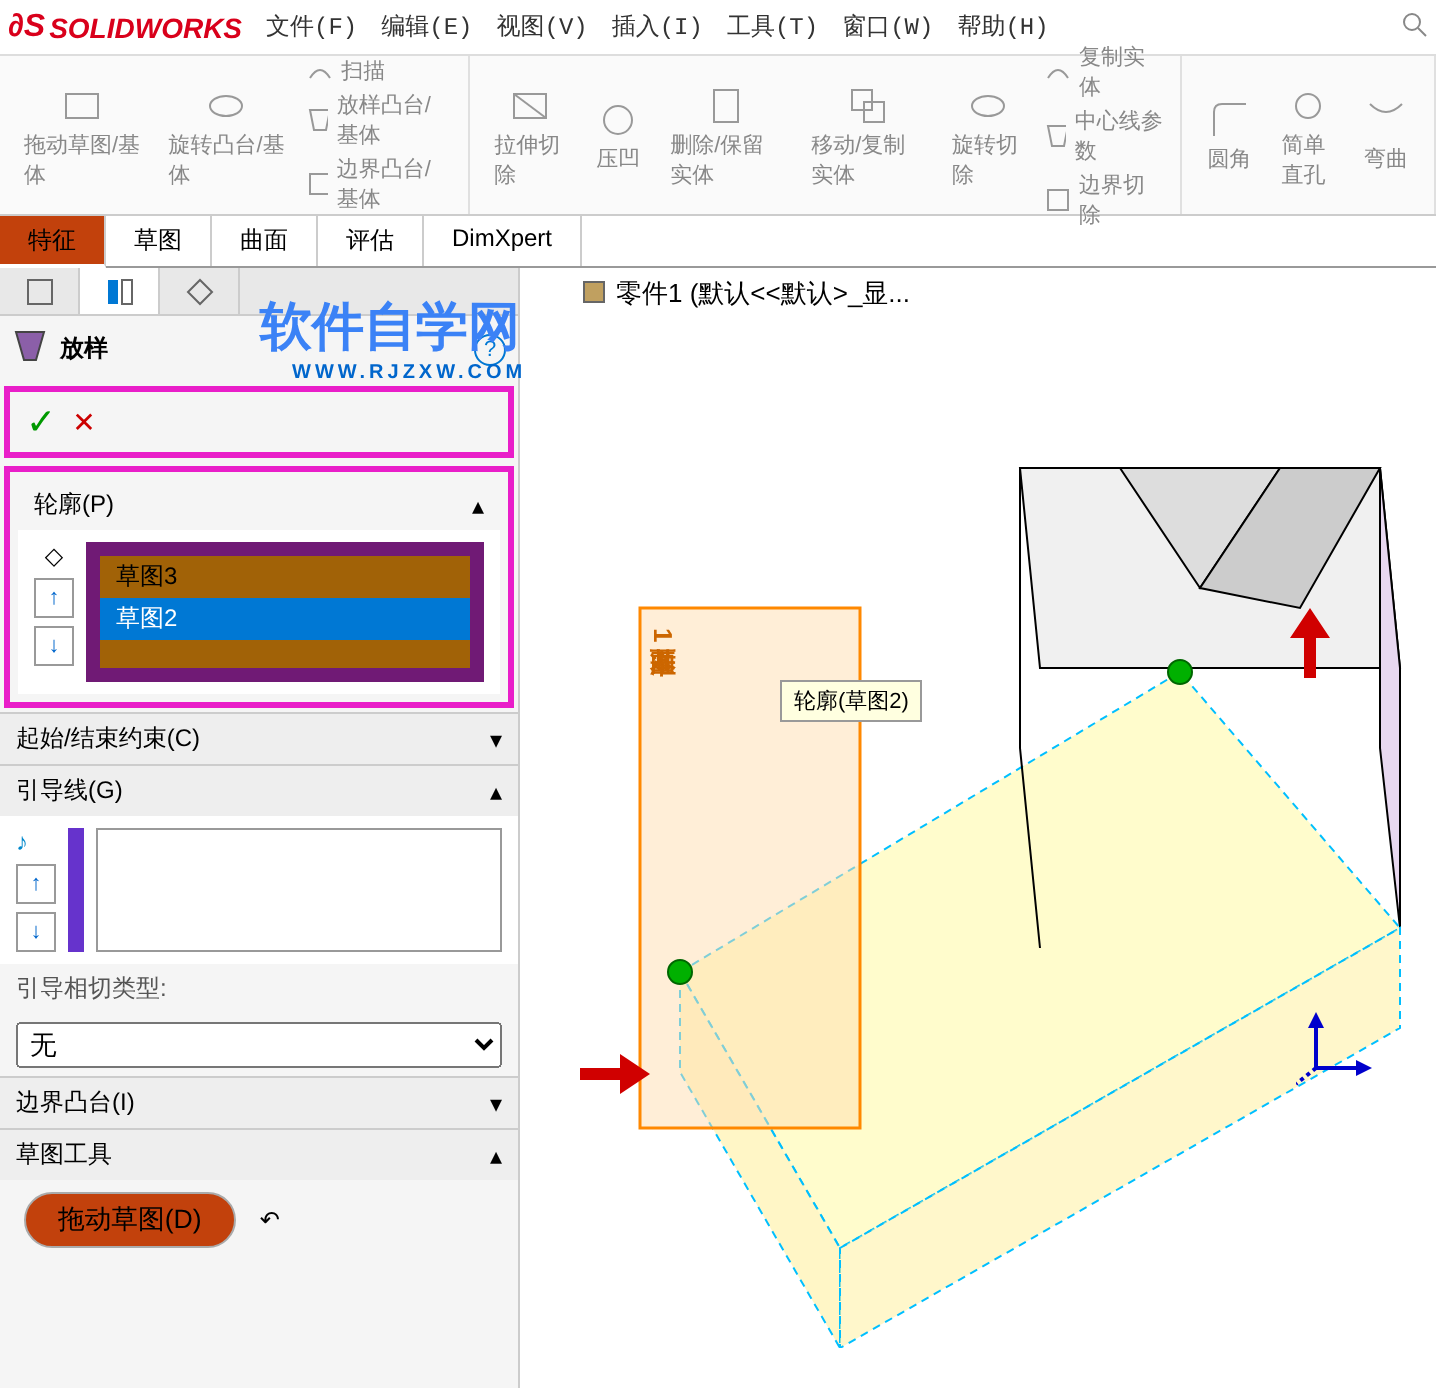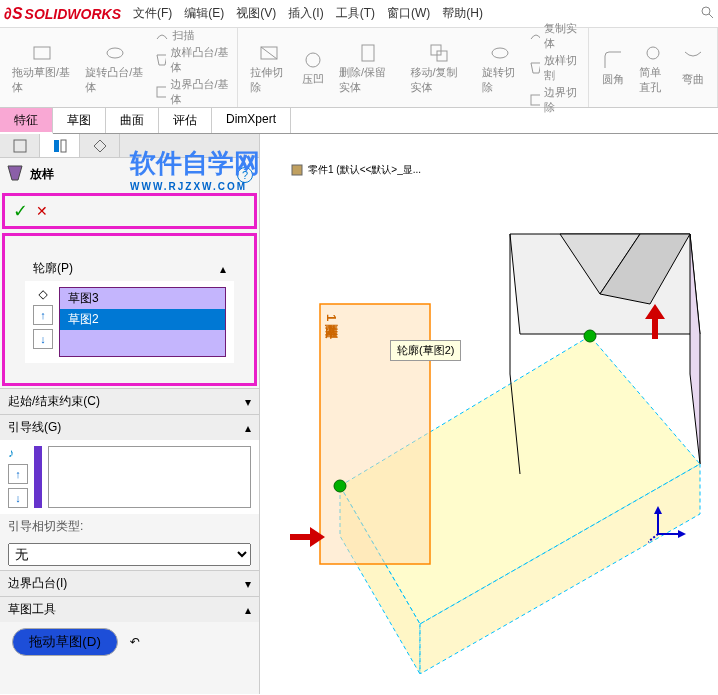--- a/index.html
+++ b/index.html
@@ -1,67 +1,67 @@
 <!DOCTYPE html>
 <html><head>
 <meta charset="utf-8">
 <style>
 * { box-sizing: border-box; margin: 0; padding: 0; font-family: "Microsoft YaHei", sans-serif; }
 body { width: 718px; height: 695px; background: #fff; overflow: hidden; font-size: 12px; position: relative; }
 .menubar { height: 28px; display: flex; align-items: center; border-bottom: 1px solid #ddd; padding: 0 4px; gap: 12px; }
 .logo { color: #d9001b; font-weight: bold; font-size: 14px; font-style: italic; display: flex; align-items: center; gap: 2px; }
 .logo-icon { color: #d9001b; font-size: 16px; }
-.menu-item { color: #333; cursor: pointer; }
+.menu-item { color: #333; cursor: pointer; font-family: Liberation Mono, monospace; }
 .ribbon { height: 80px; display: flex; border-bottom: 1px solid #ccc; background: #fafafa; }
 .ribbon-group { display: flex; align-items: center; padding: 4px 8px; border-right: 1px solid #e0e0e0; gap: 6px; }
 .ribbon-btn { display: flex; flex-direction: column; align-items: center; font-size: 11px; color: #888; cursor: pointer; padding: 2px 4px; }
 .ribbon-btn svg { width: 24px; height: 24px; }
 .ribbon-small { display: flex; flex-direction: column; gap: 2px; }
 .ribbon-small-item { display: flex; align-items: center; gap: 4px; font-size: 11px; color: #888; cursor: pointer; }
 .ribbon-small-item svg { width: 14px; height: 14px; }
 .tabs { height: 26px; display: flex; border-bottom: 1px solid #999; }
 .tab { padding: 4px 14px; border-right: 1px solid #ccc; cursor: pointer; }
-.tab.active { background: #f9a8d4; border-bottom: 2px solid #fff; margin-bottom: -1px; }
+.tab.active { background: #c2410c; border-bottom: 2px solid #fff; margin-bottom: -1px; }
 .toolbar-right { position: absolute; right: 4px; top: 134px; display: flex; gap: 4px; }
 .toolbar-right svg { width: 16px; height: 16px; cursor: pointer; }
 .watermark { position: absolute; left: 130px; top: 146px; font-size: 26px; font-weight: bold; z-index: 5; }
 .watermark .t1 { color: #3b82f6; }
-.watermark .sub { font-size: 10px; color: #0066cc; letter-spacing: 2px; }
+.watermark .sub { font-size: 10px; color: #0066cc; letter-spacing: 2px; margin-left: 16px; }
 .main { display: flex; height: 560px; }
 .sidebar { width: 260px; border-right: 1px solid #ccc; background: #f5f5f5; display: flex; flex-direction: column; }
 .sb-tabs { height: 24px; display: flex; border-bottom: 1px solid #ccc; background: #e8e8e8; }
 .sb-tab { width: 40px; display: flex; align-items: center; justify-content: center; border-right: 1px solid #ccc; cursor: pointer; }
 .sb-tab.active { background: #fff; }
 .feature-header { display: flex; align-items: center; padding: 6px; gap: 6px; }
 .feature-header .help { margin-left: auto; color: #0078d4; border: 1px solid #0078d4; border-radius: 50%; width: 16px; height: 16px; display: flex; align-items: center; justify-content: center; font-size: 11px; cursor: pointer; }
 .confirm-row { display: flex; align-items: center; padding: 4px 8px; gap: 8px; border: 3px solid #e91ec9; margin: 2px; }
 .check { color: #009900; font-size: 18px; cursor: pointer; }
 .cancel { color: #cc0000; font-size: 14px; cursor: pointer; }
 .section { border-top: 1px solid #ccc; }
 .section-header { display: flex; align-items: center; padding: 4px 8px; background: #eee; cursor: pointer; }
 .section-header .chev { margin-left: auto; }
 .section-body { padding: 6px 8px; background: #fff; }
-.profile-section { border: 3px solid #e91ec9; margin: 2px; padding: 20px; }
+.profile-section { border: 3px solid #e91ec9; margin: 2px; padding: 4px; }
 .profile-section .section-header { background: #f5f5f5; }
 .list-row { display: flex; align-items: flex-start; gap: 6px; }
 .list-ctrl { display: flex; flex-direction: column; gap: 4px; }
 .list-btn { width: 20px; height: 20px; border: 1px solid #999; background: #fff; display: flex; align-items: center; justify-content: center; cursor: pointer; font-size: 11px; }
-.listbox { flex: 1; border: 1px solid #701a75; background: #c4b5fd; min-height: 70px; }
+.listbox { flex: 1; border: 7px solid #701a75; background: #a16207; min-height: 70px; }
 .listbox-item { padding: 2px 8px; cursor: pointer; }
 .listbox-item.selected { background: #0078d4; color: #fff; }
 .guide-ctrl { display: flex; flex-direction: column; gap: 4px; }
 .guide-row { display: flex; gap: 6px; }
 .guide-list { flex: 1; border: 1px solid #999; background: #fff; min-height: 40px; }
 .color-bar { width: 8px; background: #6633cc; }
 .select-row { display: flex; align-items: center; gap: 6px; padding: 4px 8px; }
 .select-row select { flex: 1; padding: 2px; }
 .label-row { padding: 4px 8px; color: #555; }
-.drag-btn { margin: 6px 12px; padding: 4px 16px; border: 1px solid #aaa; background: #1d4ed8; border-radius: 14px; cursor: pointer; display: inline-flex; align-items: center; gap: 8px; }
+.drag-btn { margin: 6px 12px; padding: 4px 16px; border: 1px solid #aaa; background: #c2410c; border-radius: 14px; cursor: pointer; display: inline-flex; align-items: center; gap: 8px; }
 .viewport { flex: 1; background: #fff; position: relative; overflow: hidden; }
-.doc-title { position: absolute; top: 29px; left: 30px; font-size: 10px; display: flex; align-items: flex-start; gap: 4px; }
+.doc-title { position: absolute; top: 4px; left: 30px; font-size: 13px; display: flex; align-items: flex-end; gap: 4px; }
 .plane-label { position: absolute; left: 62px; top: 180px; writing-mode: vertical-rl; font-size: 13px; color: #cc6600; font-weight: bold; }
 .tooltip { position: absolute; left: 130px; top: 206px; background: #ffffe0; border: 1px solid #999; padding: 2px 6px; font-size: 11px; z-index: 10; }
 .arrow-red-h { position: absolute; left: 25px; top: 388px; }
 .arrow-red-v { position: absolute; left: 380px; top: 170px; }
 .triad { position: absolute; right: 30px; bottom: 150px; }
 svg.model { position: absolute; left: 0; top: 0; }
 </style>
 </head>
 <body>
 
@@ -157,21 +157,21 @@
       <div class="ribbon-small-item">
           <svg>
             <path d="M2 10 Q7 2 12 10" fill="none" stroke="#999"></path>
           </svg>
           <span>复制实体</span>
         </div>
       <div class="ribbon-small-item">
           <svg>
             <path d="M2 2 L12 2 L10 12 L4 12 Z" fill="none" stroke="#999"></path>
           </svg>
-          <span>放样切割</span>
+          <span>中心线参数</span>
         </div>
       <div class="ribbon-small-item">
           <svg>
             <rect x="2" y="2" width="10" height="10" fill="none" stroke="#999"></rect>
           </svg>
           <span>边界切除</span>
         </div>
     </div>
   </div>
   <div class="ribbon-group">

